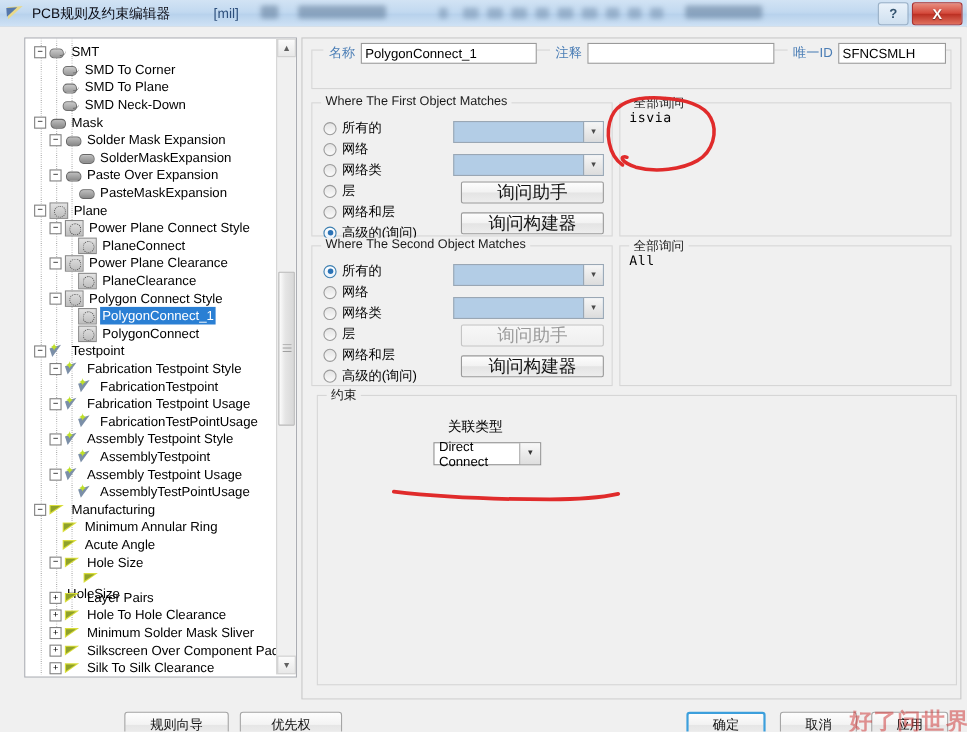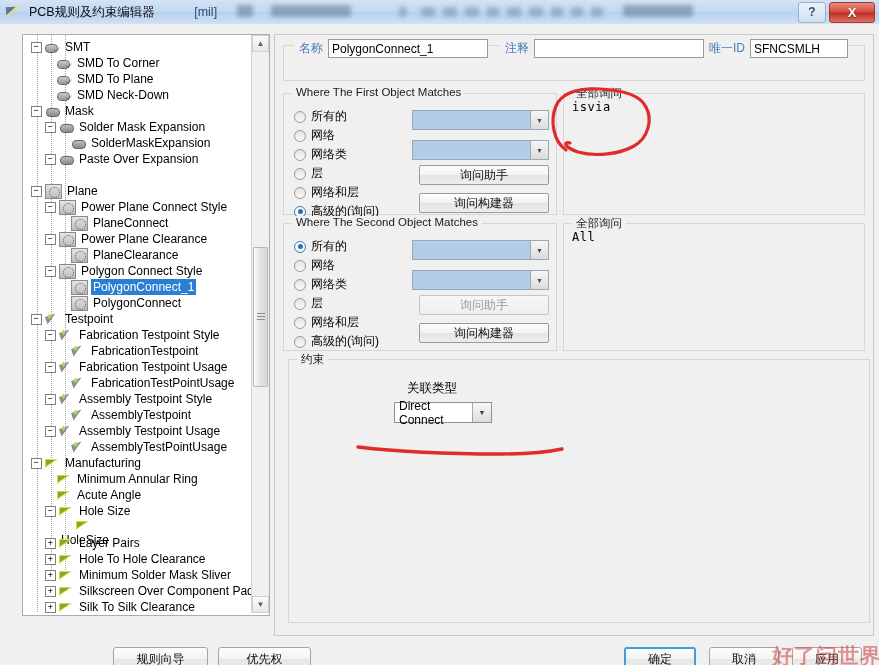--- a/index.html
+++ b/index.html
@@ -200,21 +200,21 @@
     background:linear-gradient(to bottom,#f6f6f6,#dcdcdc);
     border-left:1px solid #9aa7b4;
     display:flex;align-items:center;justify-content:center;
     font-size:7px;color:#4a4a4a;
   }
 
   .btn{
     position:absolute;box-sizing:border-box;
     border:1px solid #9a9a9a;border-radius:2px;
     background:linear-gradient(to bottom,#fdfdfd,#f2f2f2 48%,#e4e4e4 52%,#ededed);
-    font-size:12px;color:#111;display:flex;align-items:center;justify-content:center;
+    font-size:16px;color:#111;display:flex;align-items:center;justify-content:center;
     font-family:Liberation Mono, monospace;white-space:nowrap;
   }
   .btn.disabled{color:#9a9a9a;border-color:#c4c4c4;
     background:linear-gradient(to bottom,#f7f7f7,#efefef);}
 
   
   .q1{left:288px;top:58px;width:300px;height:120px;}
   .q2{left:288px;top:188px;width:300px;height:126px;}
   .qbox{border:1px solid #d6d6d6;}
   .qbox .qtext{
@@ -333,20 +333,25 @@
           <div class="tnode" style="position: absolute; left: 36px; top: 100px;">
             <span class="nospace"></span>
             <span class="ico mask"></span>
             <span class="lbl">SolderMaskExpansion</span>
           </div>
           <div class="tnode" style="position: absolute; left: 22px; top: 116px;">
             <span class="exp">−</span>
             <span class="ico mask"></span>
             <span class="lbl">Paste Over Expansion</span>
           </div>
+          <div class="tnode" style="position: absolute; left: 36px; top: 132px;">
+            <span class="nospace"></span>
+            <span class="ico mask"></span>
+            <span class="lbl">PasteMaskExpansion</span>
+          </div>
           <div class="tnode" style="position: absolute; left: 8px; top: 148px;">
             <span class="exp">−</span>
             <span class="ico plane"></span>
             <span class="lbl">Plane</span>
           </div>
           <div class="tnode" style="position: absolute; left: 22px; top: 164px;">
             <span class="exp">−</span>
             <span class="ico plane"></span>
             <span class="lbl">Power Plane Connect Style</span>
           </div>
@@ -486,21 +491,21 @@
     </div>
 
     <div class="rightpane">
 
       <div class="gbox headbox">
         <div class="hrow">
           <span class="hlab">名称</span>
           <input class="tinp name" value="PolygonConnect_1" style="">
           <span class="hlab" style="margin-left:12px;">注释</span>
           <input class="tinp note" value="" style="">
-          <span class="hlab" style="margin-left:0;">唯一ID</span>
+          <span class="hlab" style="margin-left:12px;">唯一ID</span>
           <input class="tinp uid" value="SFNCSMLH" style="">
         </div>
       </div>
 
       <div class="gbox m1">
         <div class="glegend">Where The First Object Matches</div>
         <div class="radio" style="left:10px;top:14px;">
             <span class="rdot"></span>
             <span>所有的</span>
           </div>

